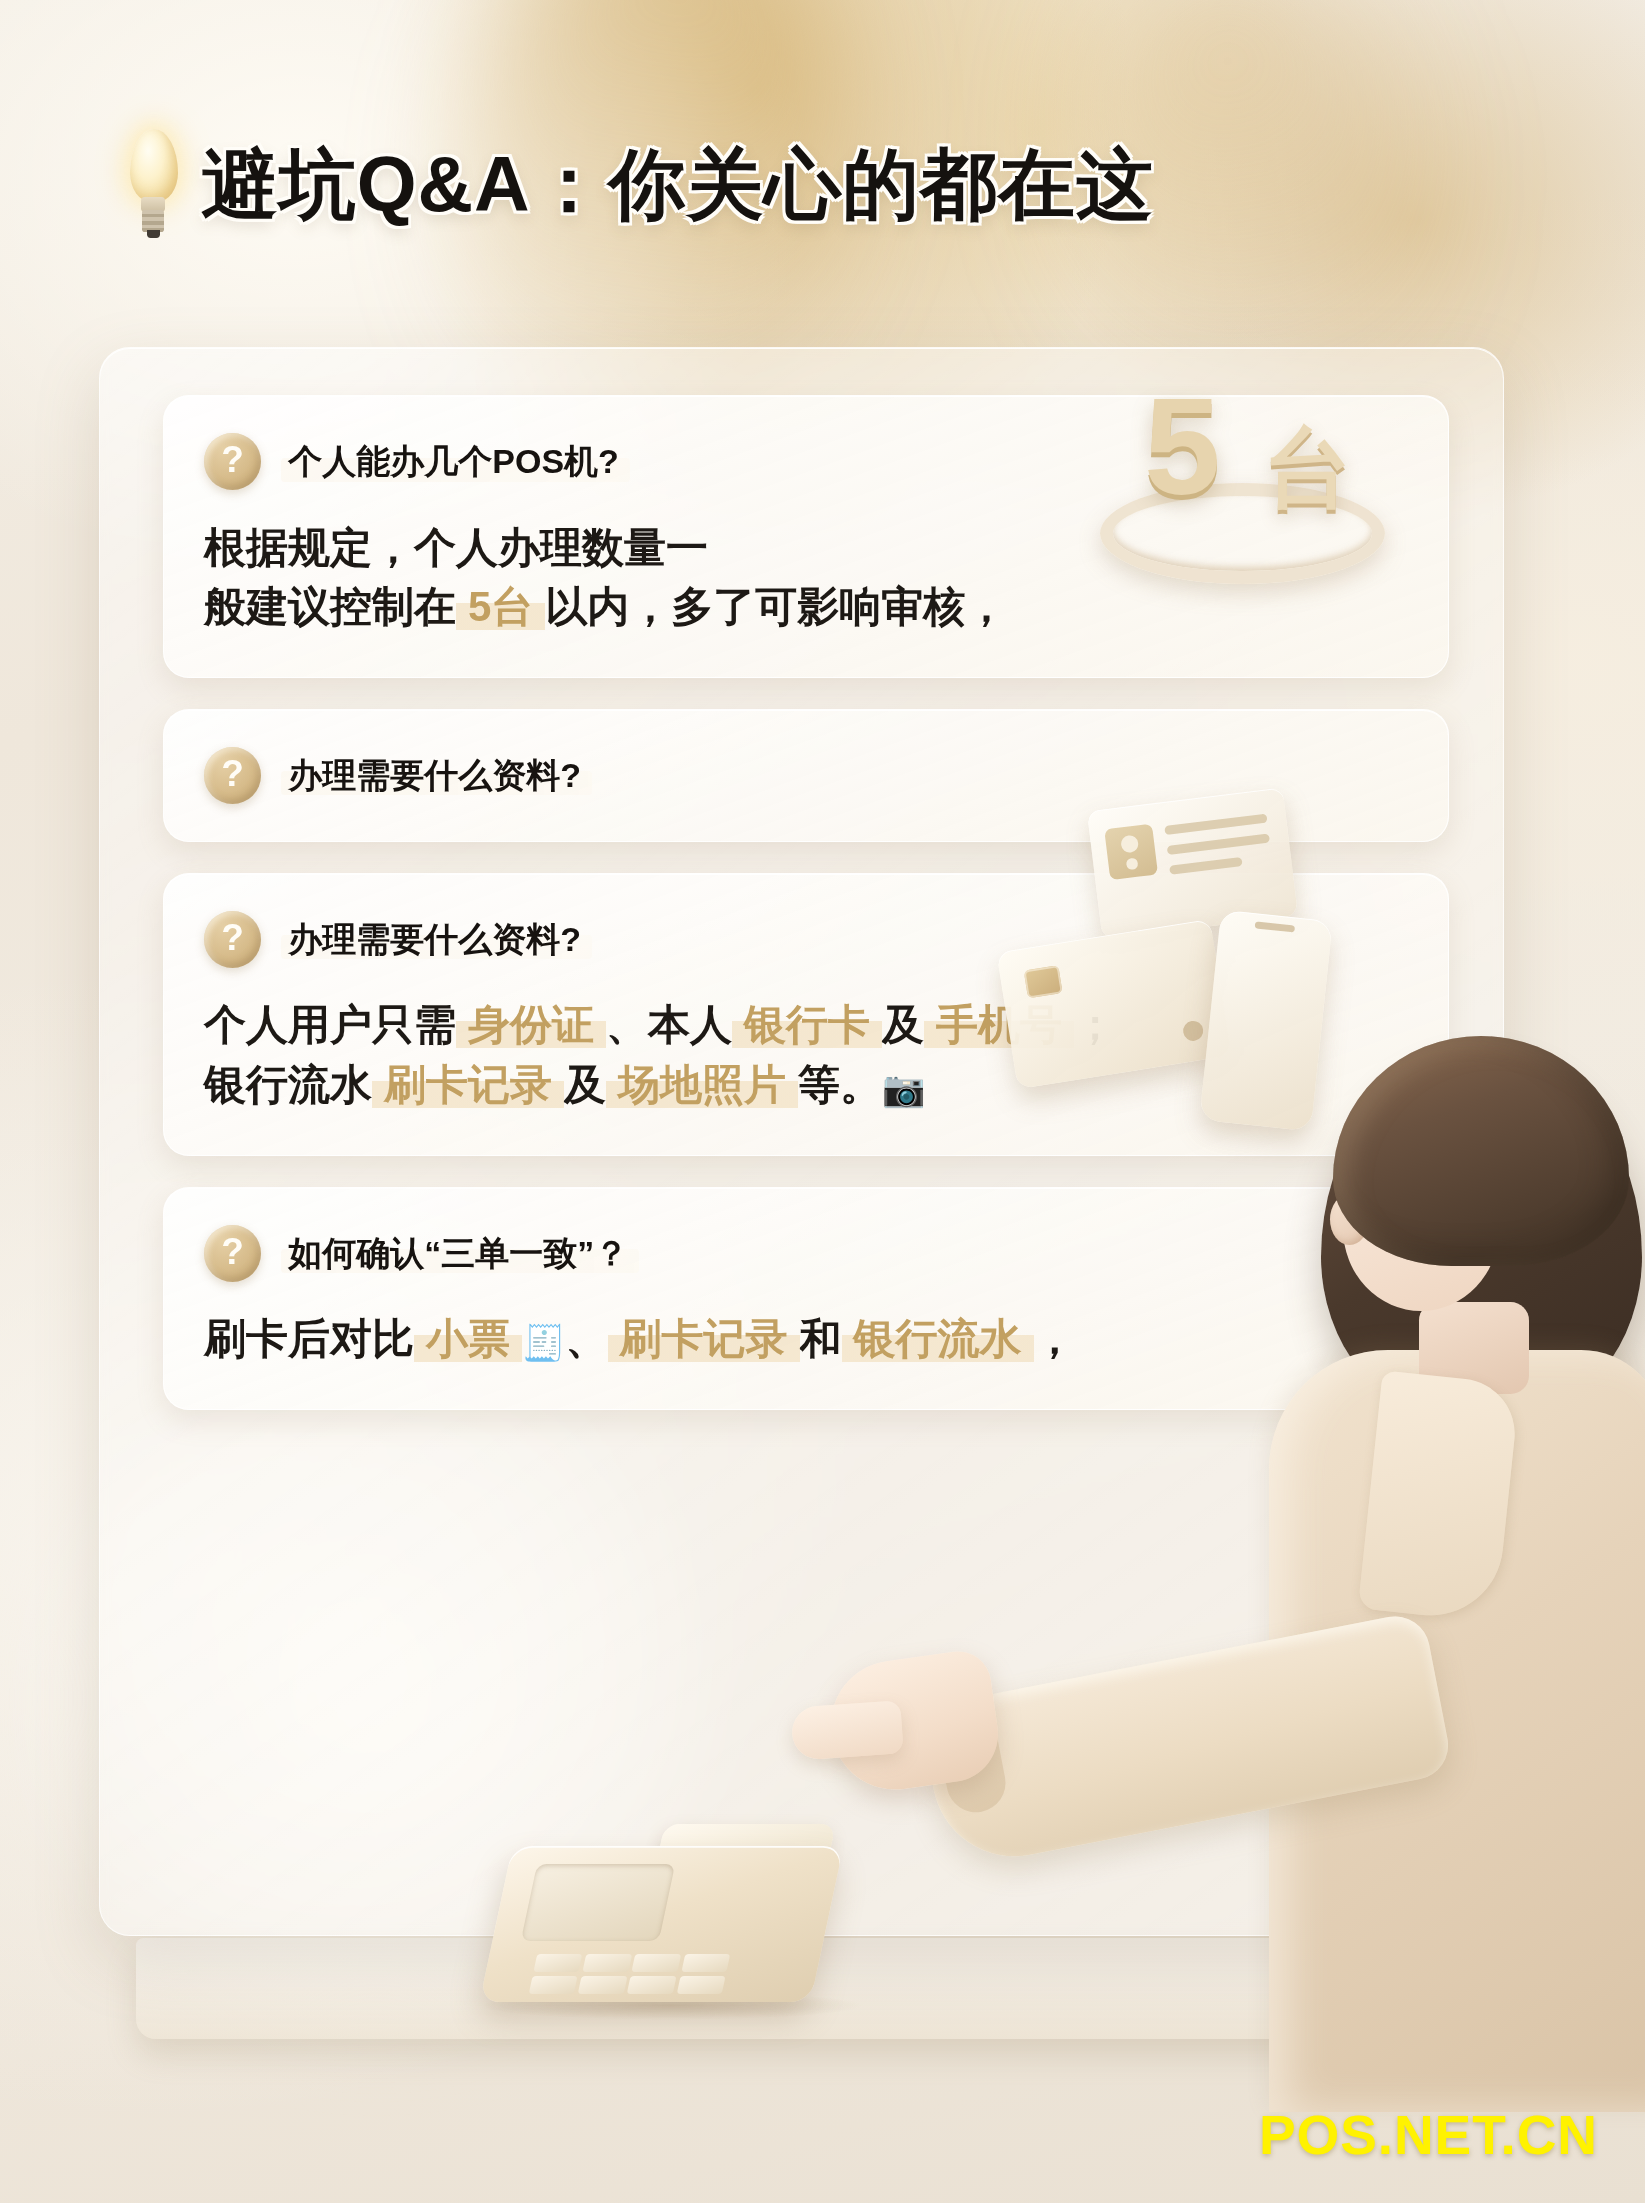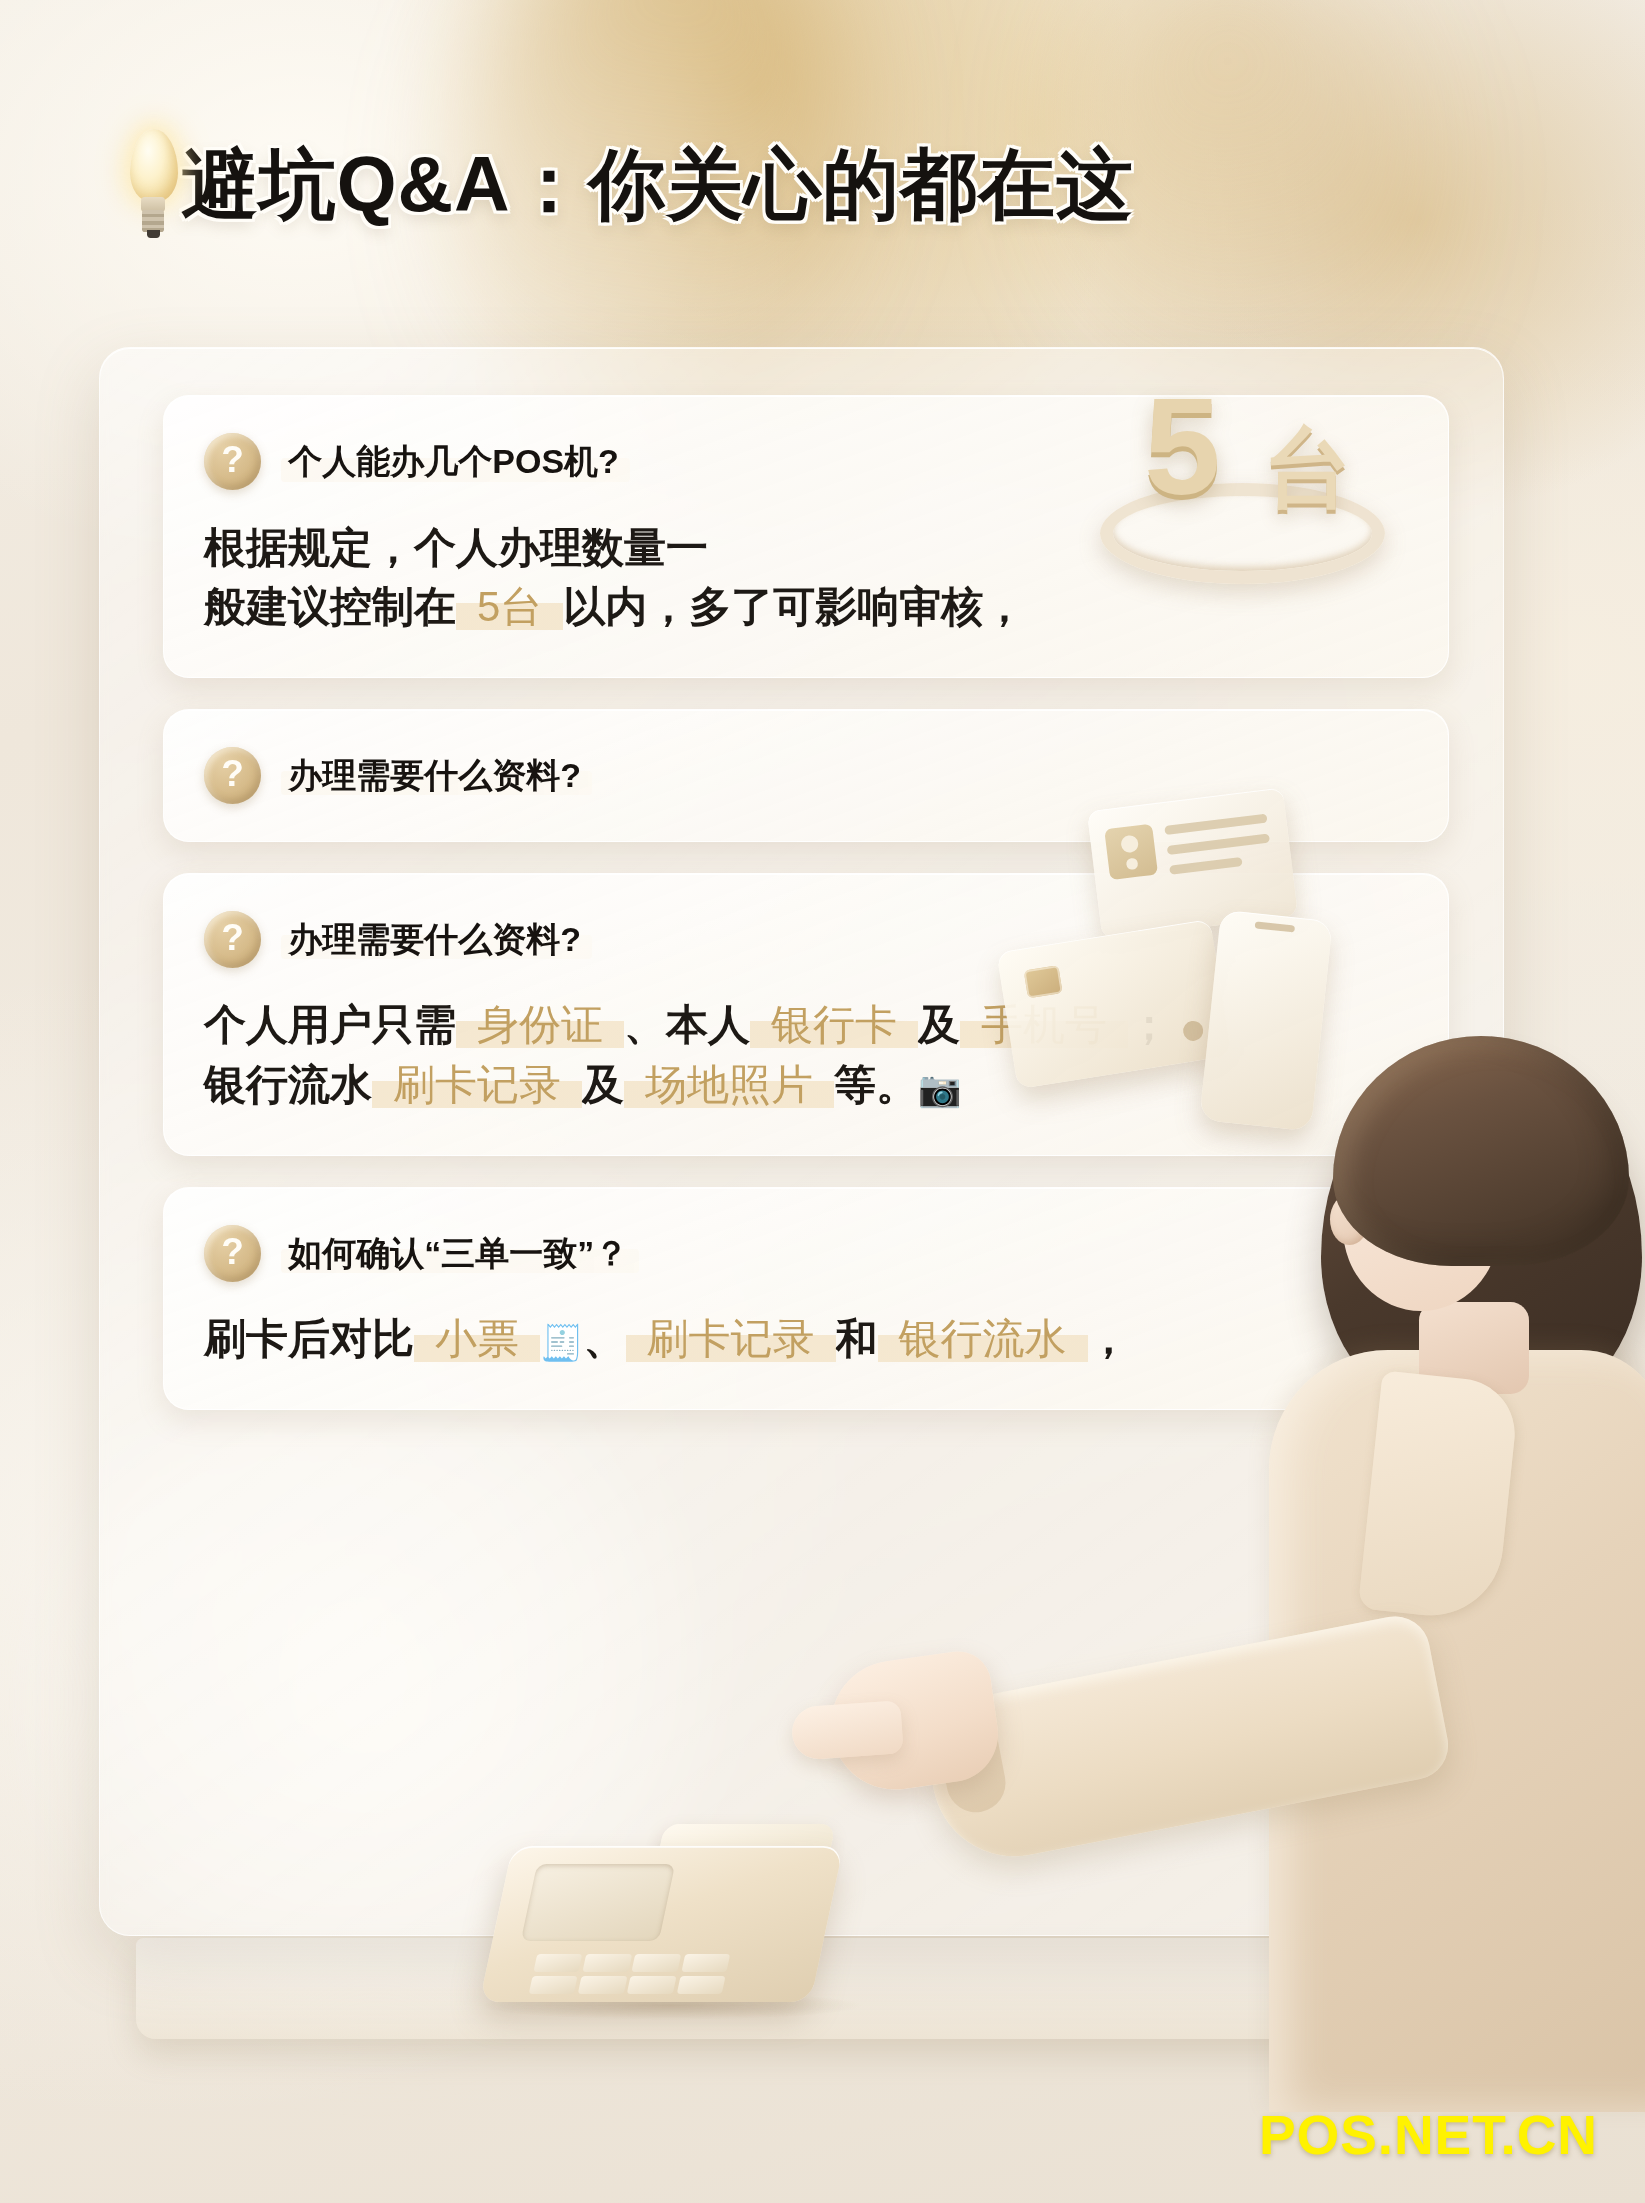--- a/index.html
+++ b/index.html
@@ -25,21 +25,21 @@
     background:linear-gradient(180deg,rgba(208,172,104,.55),rgba(208,172,104,0));
     filter:blur(55px); border-radius:50%; transform:rotate(8deg); z-index:0; }
   .bg-blur2 { position:absolute; left:1084px; top:-55px; width:331px; height:478px;
     background:linear-gradient(180deg,rgba(214,180,118,.45),rgba(214,180,118,0));
     filter:blur(64px); border-radius:50%; transform:rotate(-10deg); z-index:0; }
   .bg-blur3 { position:absolute; left:55px; top:1377px; width:643px; height:643px;
     background:radial-gradient(circle,rgba(255,253,248,.8),rgba(255,253,248,0));
     filter:blur(46px); border-radius:50%; z-index:0; }
 
   
-  .title-row { position:absolute; left:124px; top:129px; display:flex; align-items:center; z-index:20; }
+  .title-row { position:absolute; left:124px; top:129px; display:flex; align-items:center; gap:20px; z-index:20; }
   .bulb { width:57px; height:110px; position:relative; flex:0 0 auto; }
   .bulb .glass { position:absolute; left:5.5px; top:0; width:48px; height:73px;
     border-radius:50% 50% 44% 44%/60% 60% 40% 40%;
     background:radial-gradient(ellipse at 38% 30%,#fffdf2 0%,#fdf2cd 38%,#f3dda0 72%,#e6c983 100%);
     box-shadow:0 0 24px 7.3px rgba(253,232,170,.75), inset -3.7px -5.5px 11px rgba(214,176,104,.45); }
   .bulb .neck { position:absolute; left:17.4px; top:68px; width:24px; height:14.7px;
     background:linear-gradient(180deg,#e8dcc4,#cdbfa2); border-radius:3.7px; }
   .bulb .base { position:absolute; left:18.4px; top:81px; width:22px; height:22px;
     background:repeating-linear-gradient(180deg,#cfc3ad 0 3.7px,#b4a78e 3.7px 7.3px); border-radius:2.8px; }
   .bulb .tip  { position:absolute; left:23px; top:101px; width:13px; height:8.3px;
@@ -81,21 +81,21 @@
     display:flex; align-items:center; justify-content:center;
     color:#fffdf7; font-size:37px; font-weight:800; line-height:1; padding-bottom:3.7px; }
   .q-text { font-size:34px; font-weight:800; color:#171310; white-space:nowrap; position:relative;
     line-height:1.18; padding:1.8px 7.3px; }
   .q-text::before { content:""; position:absolute; left:0; right:-3.7px; bottom:1.8px; height:24px;
     background:linear-gradient(90deg,rgba(238,214,173,.92),rgba(244,227,196,.78));
     border-radius:3.7px; z-index:-1; }
 
   .a-text { margin-top:27.5px; font-size:42px; font-weight:700; color:#1d1915; line-height:1.42; }
   .a-text .line { white-space:nowrap; }
-  .hl { color:#c2a061; font-weight:400; position:relative; padding:0 21px;
+  .hl { color:#c2a061; font-weight:700; position:relative; padding:0 12px;
         background:linear-gradient(180deg,rgba(247,236,216,0) 42%,rgba(243,228,201,.85) 42%,rgba(243,228,201,.85) 100%); }
 
   
   .deco { position:absolute; z-index:14; pointer-events:none; }
 
   
   .deco-five { left:1093px; top:384px; width:303px; height:211px; }
   .five-ring { position:absolute; left:7.3px; top:99px; width:285px; height:101px;
     border-radius:50%; border:13px solid rgba(238,226,206,.92);
     box-shadow:0 9.2px 22px rgba(160,136,100,.28), inset 0 -3.7px 7.3px rgba(198,172,132,.5);

